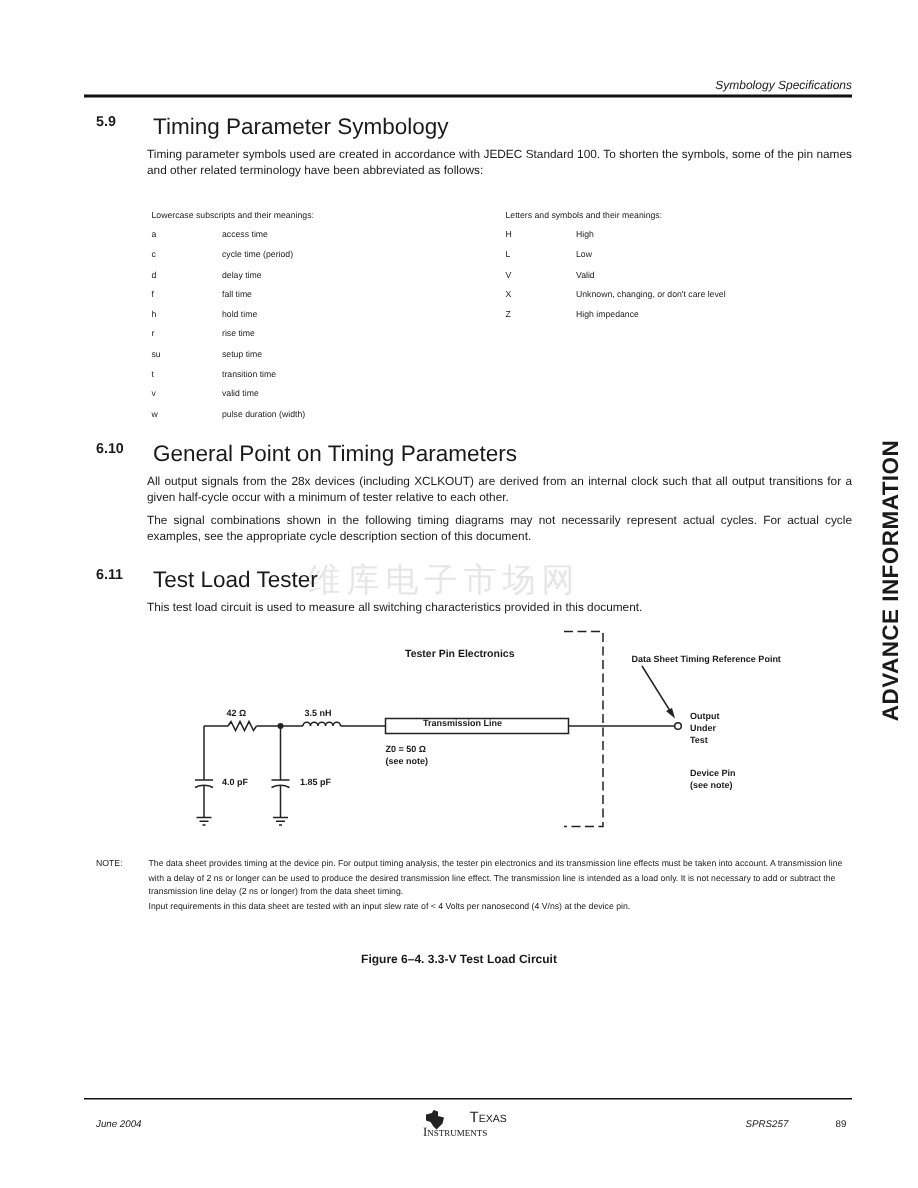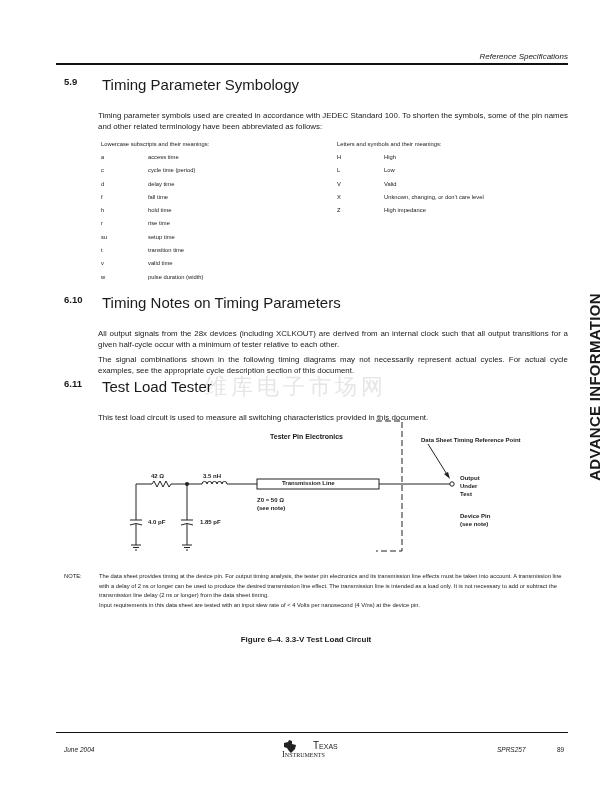--- a/index.html
+++ b/index.html
@@ -3,41 +3,41 @@
 <meta charset="utf-8">
 <style>
   html, body { margin:0; padding:0; }
   body { width:612px; height:792px; background:#fff; position:relative; overflow:hidden;
          font-family:"Liberation Sans", sans-serif; color:#1a1a1a; }
   .abs { position:absolute; }
   .hdr-title { right:44px; top:52px; font-size:8px; font-style:italic; }
   .hdr-rule { left:56px; width:512px; top:63px; height:1.5px; background:#111; }
   .sec-num { font-size:9.5px; font-weight:bold; left:64px; }
   .sec-title { font-size:15px; font-weight:normal; left:102px; }
-  .para { left:98px; width:470px; font-size:7.9px; line-height:11px; text-align:justify;margin-top:13px; }
+  .para { left:98px; width:470px; font-size:7.9px; line-height:11px; text-align:justify; }
   .small { font-size:5.8px; line-height:6px; }
   .legend-row { height:13.3px; }
   .note { left:64px; width:506px; font-size:5.8px; line-height:9.6px; }
   .note .lbl { position:absolute; left:0; top:0; }
   .note .body { margin-left:35px; }
   .fig-cap { left:0; width:612px; text-align:center; top:635px; font-size:8px; font-weight:bold; }
   .ftr-rule { left:56px; width:512px; top:732px; height:1px; background:#111; }
   .ftr-date { left:64px; top:746px; font-size:6.5px; font-style:italic; }
   .ftr-doc { left:497px; top:746px; font-size:6.5px; font-style:italic; }
   .ftr-page { left:557px; top:746px; font-size:6.5px; }
   .side-tab { left:580px; top:270px; width:28px; height:234px; }
   .side-tab span { position:absolute; left:50%; top:50%; transform:translate(-50%,-50%) rotate(-90deg);
      white-space:nowrap; font-size:15px; font-weight:bold; letter-spacing:0.3px; }
   .watermark { left:205px; top:372px; font-size:22px; color:#e6e6e6; letter-spacing:4px; font-family:"DejaVu Serif", serif; }
   .diag-label { font-size:6px; font-weight:bold; }
 </style>
 </head>
 <body>
 
-<div class="abs hdr-title">Reference Specifications</div>
+<div class="abs hdr-title">Symbology Specifications</div>
 <div class="abs hdr-rule"></div>
 
 <div class="abs sec-num" style="top:76px">5.9</div>
 <div class="abs sec-title" style="top:76px">Timing Parameter Symbology</div>
 <div class="abs para" style="top:97px">Timing parameter symbols used are created in accordance with JEDEC Standard 100. To shorten the symbols, some of the pin names and other related terminology have been abbreviated as follows:</div>
 
 <div class="abs small" style="left:101px; top:141px">Lowercase subscripts and their meanings:</div>
 <div class="abs small" style="left:101px; top:154px; width:200px">
   <div class="legend-row"><span style="display:inline-block;width:47px">a</span><span>access time</span></div>
   <div class="legend-row"><span style="display:inline-block;width:47px">c</span><span>cycle time (period)</span></div>
@@ -54,21 +54,21 @@
 <div class="abs small" style="left:337px; top:141px">Letters and symbols and their meanings:</div>
 <div class="abs small" style="left:337px; top:154px; width:220px">
   <div class="legend-row"><span style="display:inline-block;width:47px">H</span><span>High</span></div>
   <div class="legend-row"><span style="display:inline-block;width:47px">L</span><span>Low</span></div>
   <div class="legend-row"><span style="display:inline-block;width:47px">V</span><span>Valid</span></div>
   <div class="legend-row"><span style="display:inline-block;width:47px">X</span><span>Unknown, changing, or don't care level</span></div>
   <div class="legend-row"><span style="display:inline-block;width:47px">Z</span><span>High impedance</span></div>
 </div>
 
 <div class="abs sec-num" style="top:294px">6.10</div>
-<div class="abs sec-title" style="top:294px">Timing Notes on Timing Parameters</div>
+<div class="abs sec-title" style="top:294px">General Point on Timing Parameters</div>
 <div class="abs para" style="top:315px">All output signals from the 28x devices (including XCLKOUT) are derived from an internal clock such that all output transitions for a given half-cycle occur with a minimum of tester relative to each other.</div>
 <div class="abs para" style="top:341px">The signal combinations shown in the following timing diagrams may not necessarily represent actual cycles. For actual cycle examples, see the appropriate cycle description section of this document.</div>
 
 <div class="abs watermark">维库电子市场网</div>
 
 <div class="abs sec-num" style="top:378px">6.11</div>
 <div class="abs sec-title" style="top:378px">Test Load Tester</div>
 <div class="abs para" style="top:399px">This test load circuit is used to measure all switching characteristics provided in this document.</div>
 
 <svg class="abs" style="left:0; top:0" width="612" height="792">

